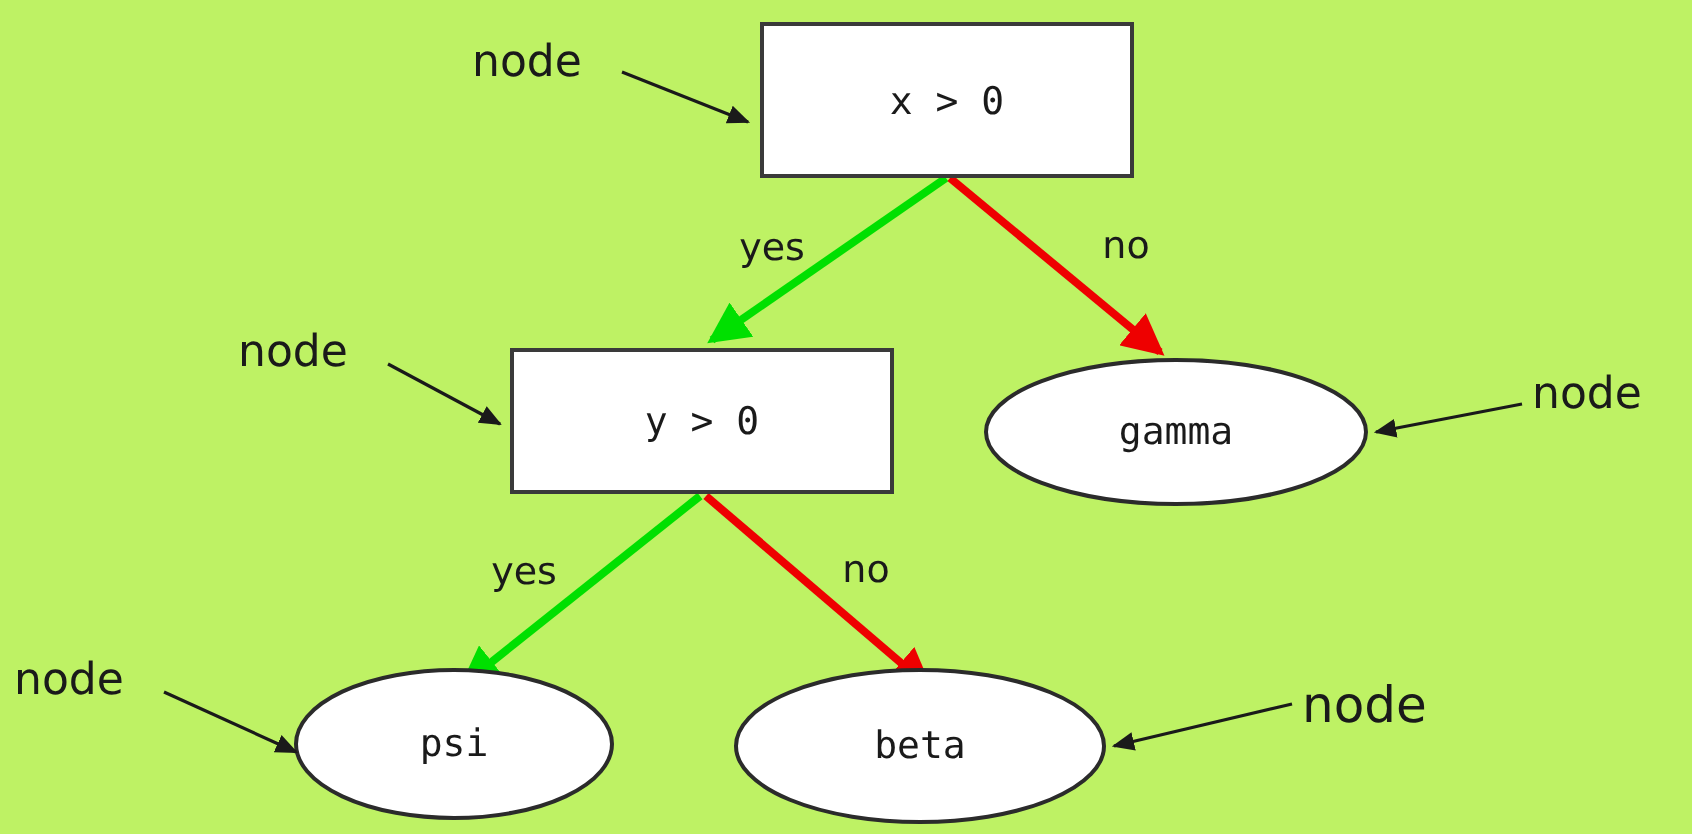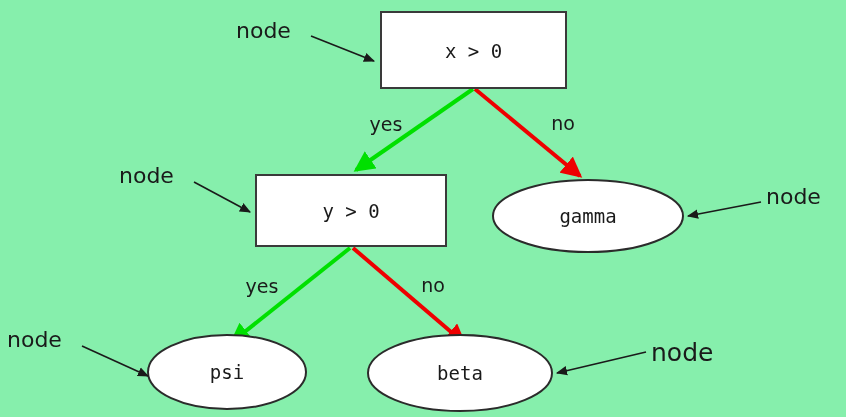--- a/index.html
+++ b/index.html
@@ -4,21 +4,21 @@
 <style>
   html, body {
     margin: 0;
     padding: 0;
     background: #ffffff;
   }
   #canvas {
     position: relative;
     width: 846px;
     height: 417px;
-    background: #86efac;
+    background: #bef264;
     overflow: hidden;
     font-family: "DejaVu Sans", sans-serif;
   }
   #svg-layer {
     position: absolute;
     top: 0;
     left: 0;
     width: 846px;
     height: 417px;
   }

